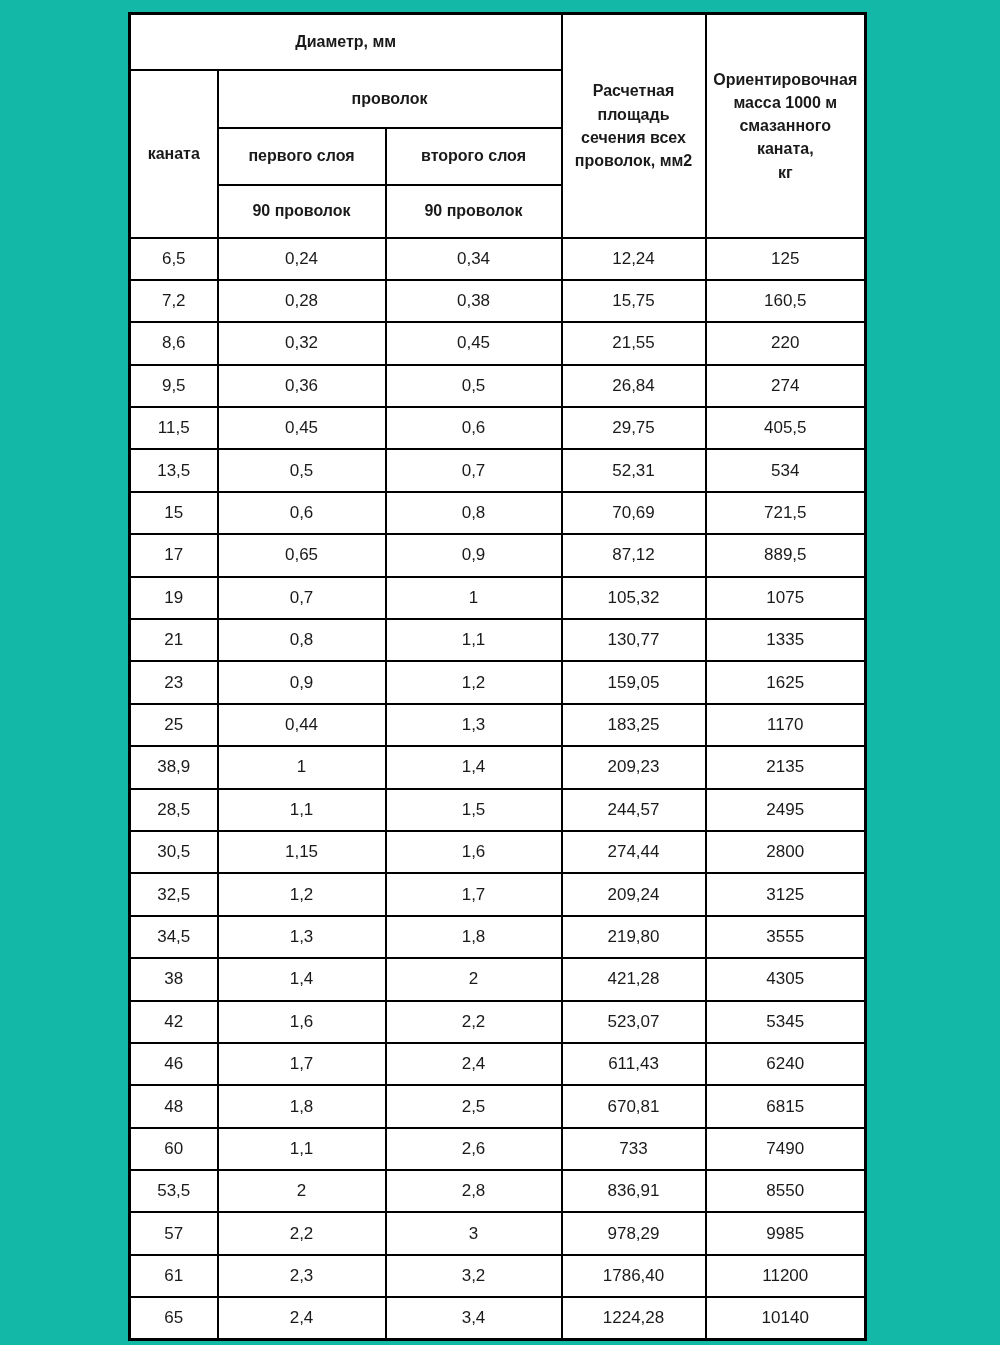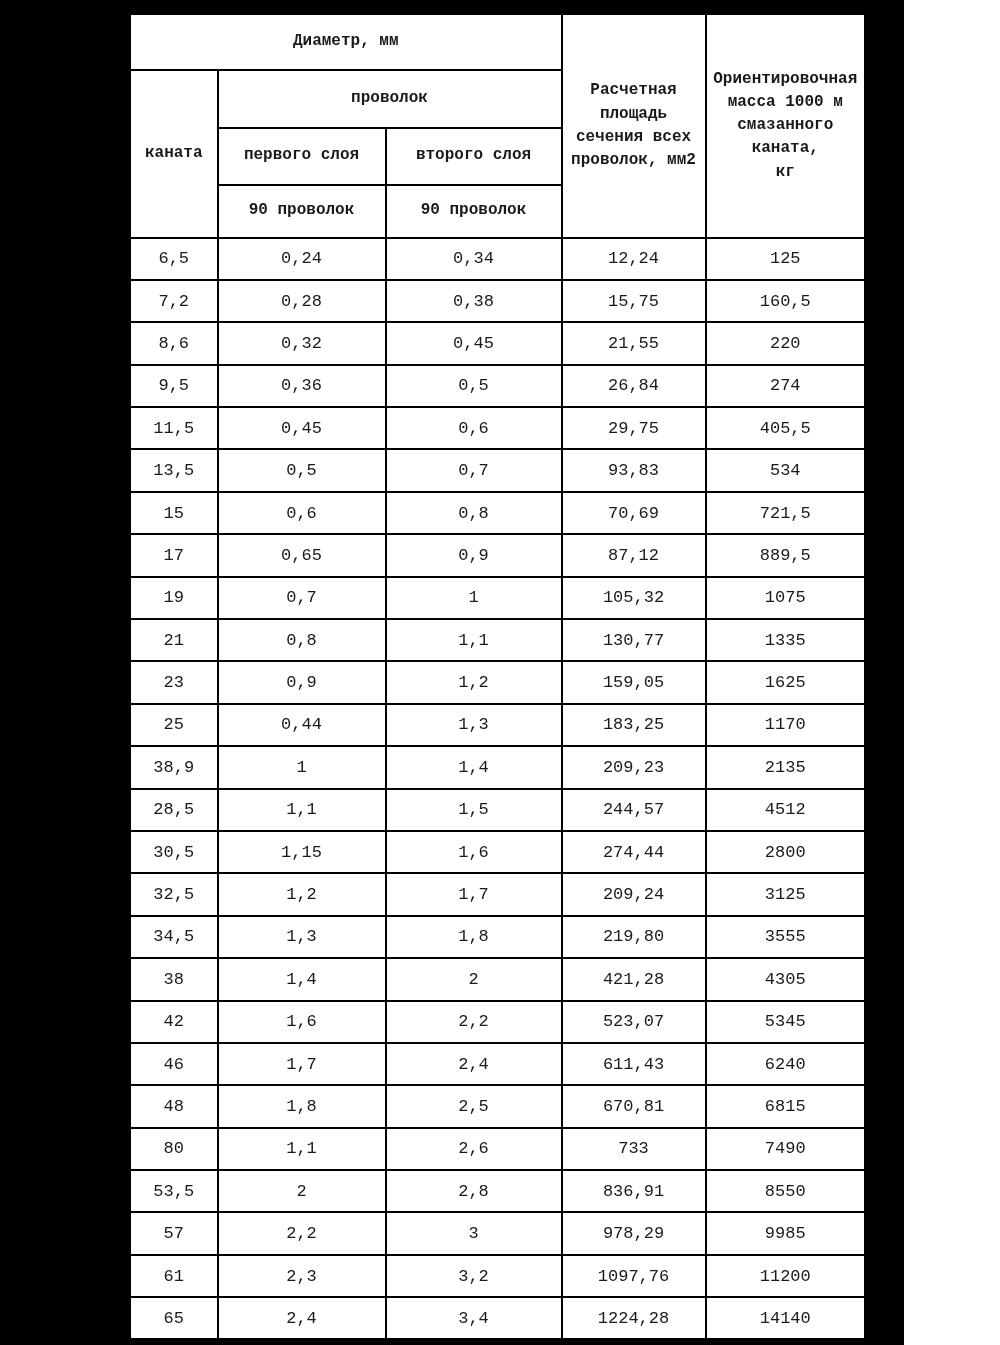--- a/index.html
+++ b/index.html
@@ -6,25 +6,24 @@
     margin: 0;
     padding: 0;
     background: #ffffff;
     width: 1000px;
     height: 1345px;
     font-family: "Liberation Sans", "DejaVu Sans", sans-serif;
     color: #1a1a1a;
   }
   .page {
     position: relative;
-    width: 904px;
+    width: 1000px;
     height: 1345px;
-    background: #000000;
+    background: #14b8a6;
     overflow: hidden;
-    font-family: Liberation Mono, monospace;
   }
   table.rope-table {
     position: absolute;
     left: 128px;
     top: 12px;
     width: 736px;
     border-collapse: collapse;
     table-layout: fixed;
     border: 3px solid #000000;
   }
@@ -123,21 +122,21 @@
           <td>11,5</td>
           <td>0,45</td>
           <td>0,6</td>
           <td>29,75</td>
           <td>405,5</td>
         </tr>
         <tr>
           <td>13,5</td>
           <td>0,5</td>
           <td>0,7</td>
-          <td>93,83</td>
+          <td>52,31</td>
           <td>534</td>
         </tr>
         <tr>
           <td>15</td>
           <td>0,6</td>
           <td>0,8</td>
           <td>70,69</td>
           <td>721,5</td>
         </tr>
         <tr>
@@ -180,21 +179,21 @@
           <td>1</td>
           <td>1,4</td>
           <td>209,23</td>
           <td>2135</td>
         </tr>
         <tr>
           <td>28,5</td>
           <td>1,1</td>
           <td>1,5</td>
           <td>244,57</td>
-          <td>4512</td>
+          <td>2495</td>
         </tr>
         <tr>
           <td>30,5</td>
           <td>1,15</td>
           <td>1,6</td>
           <td>274,44</td>
           <td>2800</td>
         </tr>
         <tr>
           <td>32,5</td>
@@ -232,21 +231,21 @@
           <td>6240</td>
         </tr>
         <tr>
           <td>48</td>
           <td>1,8</td>
           <td>2,5</td>
           <td>670,81</td>
           <td>6815</td>
         </tr>
         <tr>
-          <td>80</td>
+          <td>60</td>
           <td>1,1</td>
           <td>2,6</td>
           <td>733</td>
           <td>7490</td>
         </tr>
         <tr>
           <td>53,5</td>
           <td>2</td>
           <td>2,8</td>
           <td>836,91</td>
@@ -256,25 +255,25 @@
           <td>57</td>
           <td>2,2</td>
           <td>3</td>
           <td>978,29</td>
           <td>9985</td>
         </tr>
         <tr>
           <td>61</td>
           <td>2,3</td>
           <td>3,2</td>
-          <td>1097,76</td>
+          <td>1786,40</td>
           <td>11200</td>
         </tr>
         <tr>
           <td>65</td>
           <td>2,4</td>
           <td>3,4</td>
           <td>1224,28</td>
-          <td>14140</td>
+          <td>10140</td>
         </tr>
       </tbody>
   </table>
 </div>
 
 </body></html>

